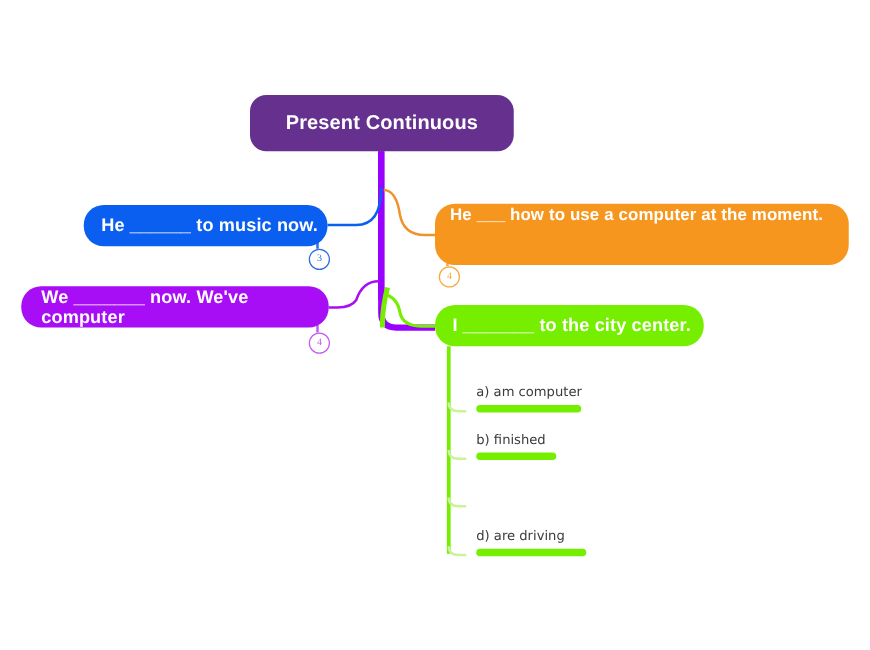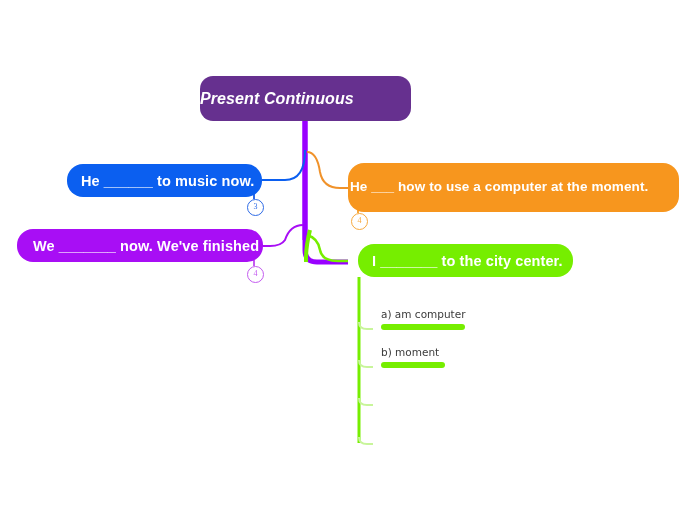--- a/index.html
+++ b/index.html
@@ -37,22 +37,22 @@
     letter-spacing: 0.1px;
     z-index: 3;
   }
   .node-root {
     left: 200px;
     top: 76px;
     width: 211px;
     height: 45px;
     background: #66308F;
     border-radius: 13px;
+    justify-content: center;
     font-size: 16px;
-    font-style: italic;
   }
   .node-blue {
     left: 67px;
     top: 164px;
     width: 195px;
     height: 33px;
     background: #0B5FF0;
     padding-left: 14px;
     font-size: 14.5px;
   }
@@ -64,35 +64,34 @@
     background: #A80EF5;
     padding-left: 16px;
     font-size: 14.5px;
   }
   .node-orange {
     left: 348px;
     top: 163px;
     width: 331px;
     height: 49px;
     background: #F7961E;
-    padding-left: 2px;
+    padding-left: 12px;
     padding-right: 12px;
     font-size: 13.5px;
     line-height: 1.35;
-    align-items: center;
+    align-items: flex-start;
   }
   .node-green {
     left: 348px;
     top: 244px;
     width: 215px;
     height: 33px;
     background: #76EE00;
     padding-left: 14px;
     font-size: 14.5px;
-    margin-left: 10px;
   }
   .badge {
     position: absolute;
     width: 15px;
     height: 15px;
     border-radius: 50%;
     border: 1px solid currentColor;
     background: #ffffff;
     font-size: 8px;
     line-height: 13px;
@@ -160,33 +159,37 @@
     <span>He ______ to music now.</span>
   </div>
   <div class="badge badge-blue">3</div>
 
   <div class="node node-orange">
     <span>He ___ how to use a computer at the moment.</span>
   </div>
   <div class="badge badge-orange">4</div>
 
   <div class="node node-magenta">
-    <span>We _______ now. We've finished</span>
+    <span>We _______ now. We've computer</span>
   </div>
   <div class="badge badge-magenta">4</div>
 
   <div class="node node-green">
     <span>I _______ to the city center.</span>
   </div>
 
   <div class="option" style="left:381px; top:308px;">
     <div class="option-label">a) am computer</div>
     <div class="option-bar" style="width: 84px;"></div>
   </div>
 
   <div class="option" style="left:381px; top:346px;">
-    <div class="option-label">b) moment</div>
+    <div class="option-label">b) finished</div>
     <div class="option-bar" style="width: 64px;"></div>
   </div>
 
 
+  <div class="option" style="left:381px; top:423px;">
+    <div class="option-label">d) are driving</div>
+    <div class="option-bar" style="width: 88px;"></div>
+  </div>
 
 </div>
 
 </body></html>

